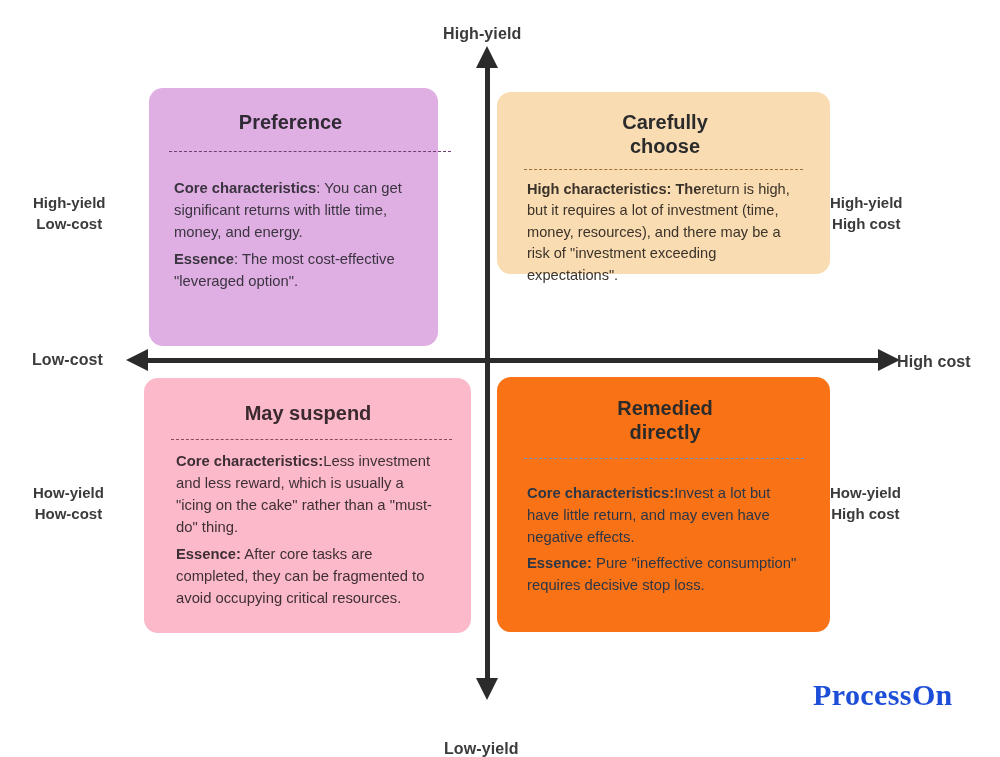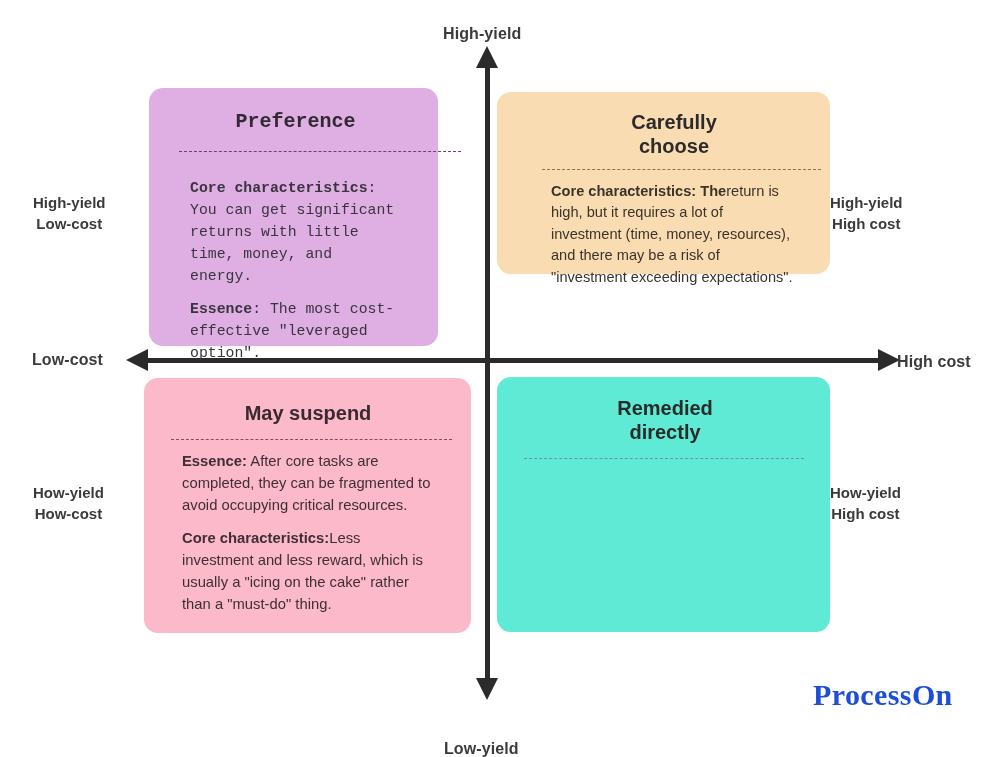--- a/index.html
+++ b/index.html
@@ -103,39 +103,38 @@
   
   .card {
     position: absolute;
     border-radius: 14px;
     box-sizing: border-box;
   }
   #card-preference {
     left: 149px;  top: 88px;
     width: 289px; height: 258px;
     background: #dfaee2;
-    padding: 22px 26px 0 30px;
-    font-family: Liberation Mono, monospace;
+    padding: 22px 26px 0 20px;
   }
   #card-carefully {
     left: 497px;  top: 92px;
     width: 333px; height: 182px;
     background: #fadcb3;
-    padding: 18px 22px 0 43px;
+    padding: 18px 22px 0 25px;
   }
   #card-suspend {
     left: 144px;  top: 378px;
     width: 327px; height: 255px;
     background: #fcb9c9;
     padding: 23px 26px 0 27px;
   }
   #card-remedied {
     left: 497px;  top: 377px;
     width: 333px; height: 255px;
-    background: #5eead4;
+    background: #f97316;
     padding: 19px 22px 0 25px;
   }
 
   .card-title {
     font-size: 20px;
     font-weight: bold;
     color: #2f2a34;
     text-align: center;
     line-height: 1.22;
     margin: 0;
@@ -161,21 +160,21 @@
     line-height: 1.48;
     color: #3a3440;
     margin: 0;
   }
   #body-preference { margin-top: 26px; }
   #body-carefully  { margin-top: 9px;  color: #3b3329; font-size: 14.6px; line-height: 1.47; }
   #body-suspend    { margin-top: 11px; color: #3e2f36; }
   #body-remedied   { margin-top: 24px; color: #2c3646; }
 
   .card-body .lead { font-weight: bold; }
-  .card-body p { margin: 11px; }
+  .card-body p { margin: 5px; }
 
   
   #watermark {
     position: absolute;
     left: 813px;
     top: 678px;
     font-family: "Liberation Serif", serif;
     font-size: 30px;
     font-weight: bold;
     color: #1d4ed8;
@@ -211,33 +210,37 @@
     <div id="body-preference" class="card-body">
         <p><span class="lead">Core characteristics</span>: You can get significant returns with little time, money, and energy.</p>
         <p><span class="lead">Essence</span>: The most cost-effective "leveraged option".</p>
       </div>
   </div>
 
   <div id="card-carefully" class="card">
     <div class="card-title">Carefully<br>choose</div>
     <hr id="divider-carefully" class="divider">
     <div id="body-carefully" class="card-body">
-        <p><span class="lead">Core characteristics: The</span>return is high, but it requires a lot of investment (time, money, resources), and there may be a risk of "investment exceeding expectations".</p>
+        <p><span class="lead">High characteristics: The</span>return is high, but it requires a lot of investment (time, money, resources), and there may be a risk of "investment exceeding expectations".</p>
       </div>
   </div>
 
   <div id="card-suspend" class="card">
     <div class="card-title">May suspend</div>
     <hr id="divider-suspend" class="divider">
     <div id="body-suspend" class="card-body">
+        <p><span class="lead">Core characteristics:</span>Less investment and less reward, which is usually a "icing on the cake" rather than a "must-do" thing.</p>
         <p><span class="lead">Essence:</span> After core tasks are completed, they can be fragmented to avoid occupying critical resources.</p>
-        <p><span class="lead">Core characteristics:</span>Less investment and less reward, which is usually a "icing on the cake" rather than a "must-do" thing.</p>
       </div>
   </div>
 
   <div id="card-remedied" class="card">
     <div class="card-title">Remedied<br>directly</div>
     <hr id="divider-remedied" class="divider">
+    <div id="body-remedied" class="card-body">
+        <p><span class="lead">Core characteristics:</span>Invest a lot but have little return, and may even have negative effects.</p>
+        <p><span class="lead">Essence:</span> Pure "ineffective consumption" requires decisive stop loss.</p>
+      </div>
   </div>
 
   <div id="watermark">ProcessOn</div>
 
 </div>
 
 </body></html>

